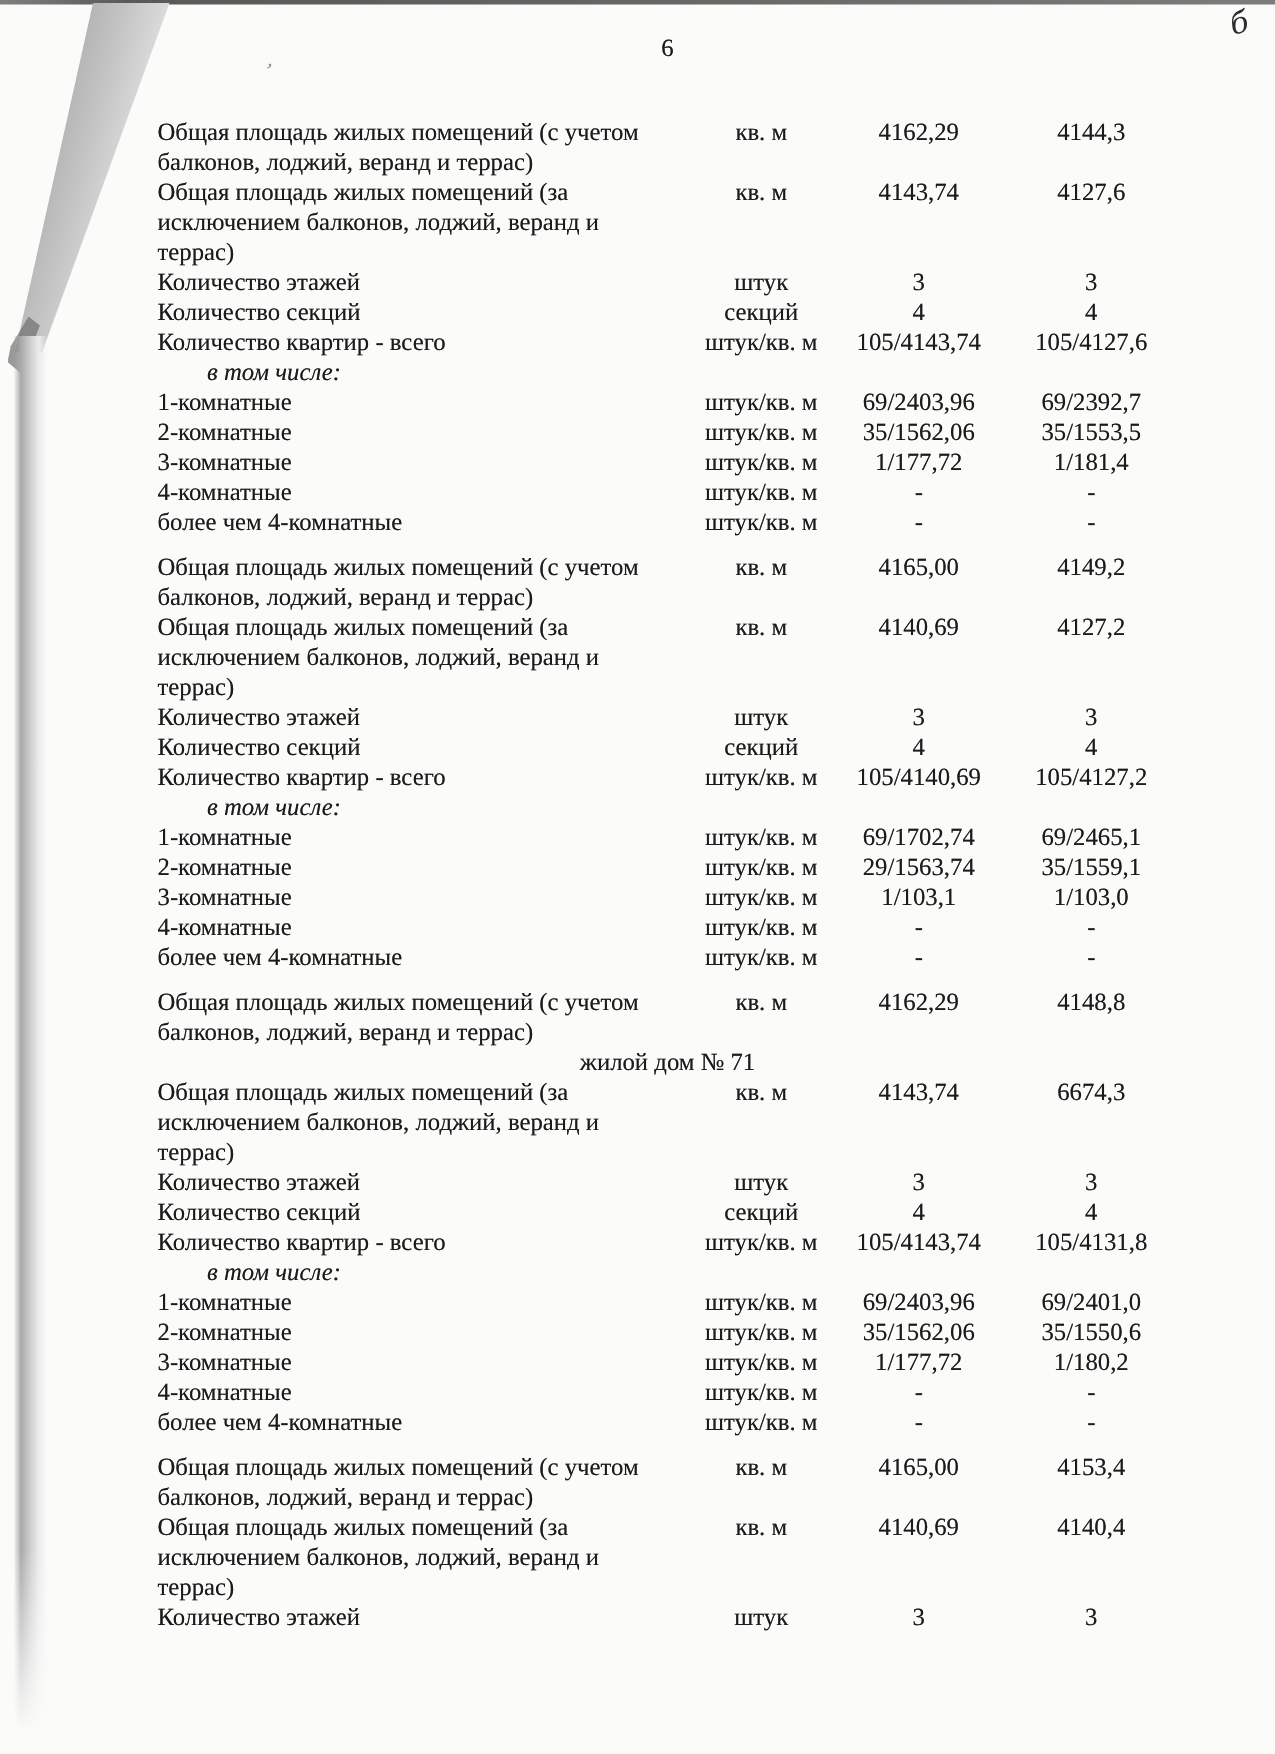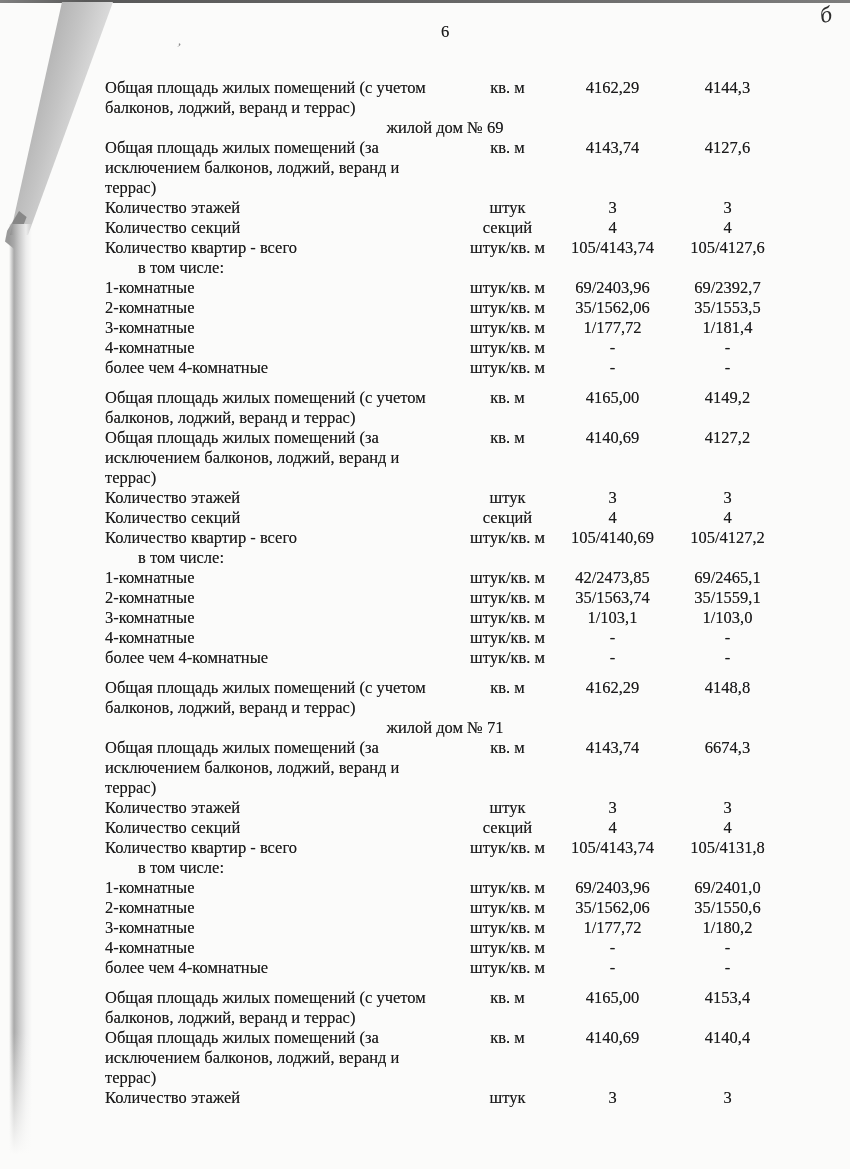--- a/index.html
+++ b/index.html
@@ -53,21 +53,21 @@
   }
   .page-number { text-align: center; margin-bottom: 36px; }
 
   .house-section { margin-top: 0; }
   .house-section ~ .house-section { margin-top: 10px; }
 
   .row { display: flex; align-items: flex-start; }
   .row .label { width: 355px; white-space: pre-line; }
   .row .unit  { width: 95px;  text-align: center; }
   .row .val   { width: 115px; text-align: center; }
-  .row.indent .label { padding-left: 33px; box-sizing: border-box; }
+  .row.indent .label { padding-left: 33px; box-sizing: border-box; font-style: italic; }
 
   .house-title { text-align: center; font-weight: normal; margin: 0; }
 </style>
 </head>
 <body>
 
 <div class="scan-top-edge"></div>
 <div class="scan-left-fold"></div>
 <div class="scan-crease"></div>
 <div class="scan-left-strip"></div>
@@ -78,21 +78,20 @@
   <div class="page-number">6</div>
   <div id="sections">
   <section class="house-section">
     <div class="row intro-row">
       <div class="label">Общая площадь жилых помещений (с учетом
 балконов, лоджий, веранд и террас)</div>
       <div class="unit">кв. м</div>
       <div class="val">4162,29</div>
       <div class="val">4144,3</div>
     </div>
-    <div class="house-title">жилой дом № 69</div>
     <div class="rows">
   <div class="row">
     <div class="label">Общая площадь жилых помещений (за
 исключением балконов, лоджий, веранд и
 террас)</div>
     <div class="unit">кв. м</div>
     <div class="val">4143,74</div>
     <div class="val">4127,6</div>
   </div>
 
@@ -203,28 +202,28 @@
   <div class="row indent">
     <div class="label">в том числе:</div>
     <div class="unit"></div>
     <div class="val"></div>
     <div class="val"></div>
   </div>
 
   <div class="row">
     <div class="label">1-комнатные</div>
     <div class="unit">штук/кв. м</div>
-    <div class="val">42/2473,85</div>
+    <div class="val">69/1702,74</div>
     <div class="val">69/2465,1</div>
   </div>
 
   <div class="row">
     <div class="label">2-комнатные</div>
     <div class="unit">штук/кв. м</div>
-    <div class="val">35/1563,74</div>
+    <div class="val">29/1563,74</div>
     <div class="val">35/1559,1</div>
   </div>
 
   <div class="row">
     <div class="label">3-комнатные</div>
     <div class="unit">штук/кв. м</div>
     <div class="val">1/103,1</div>
     <div class="val">1/103,0</div>
   </div>
 

